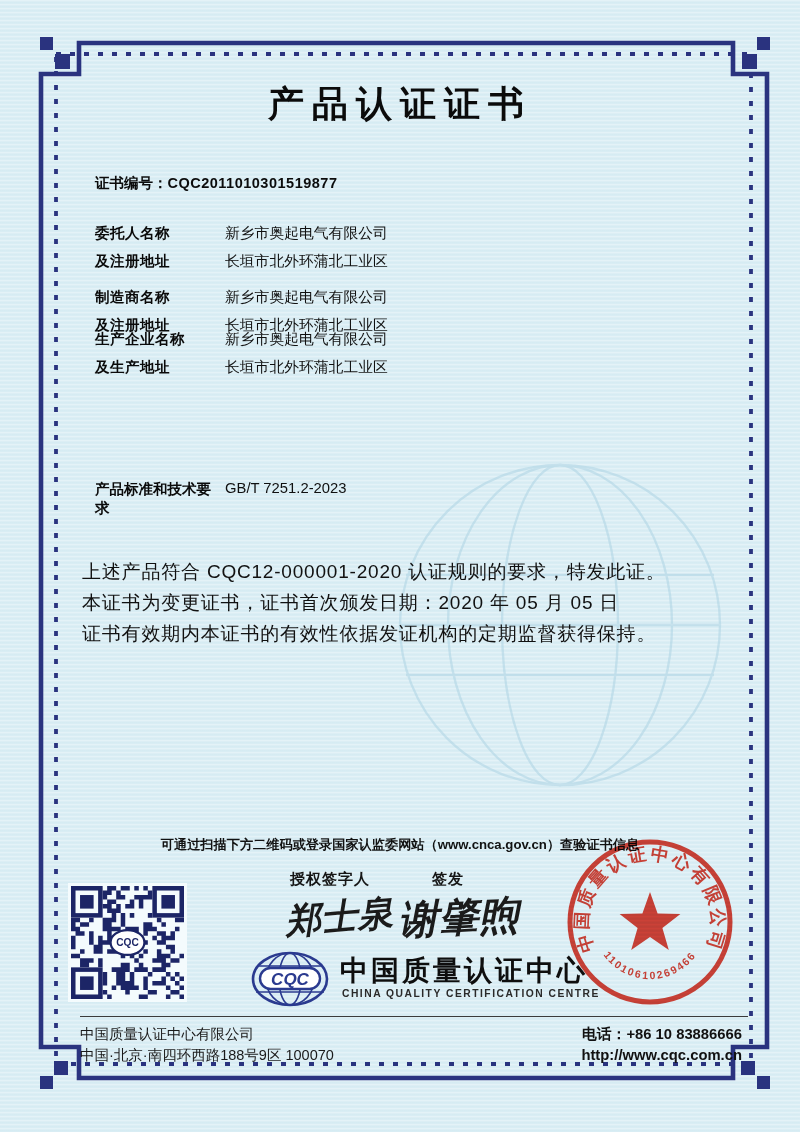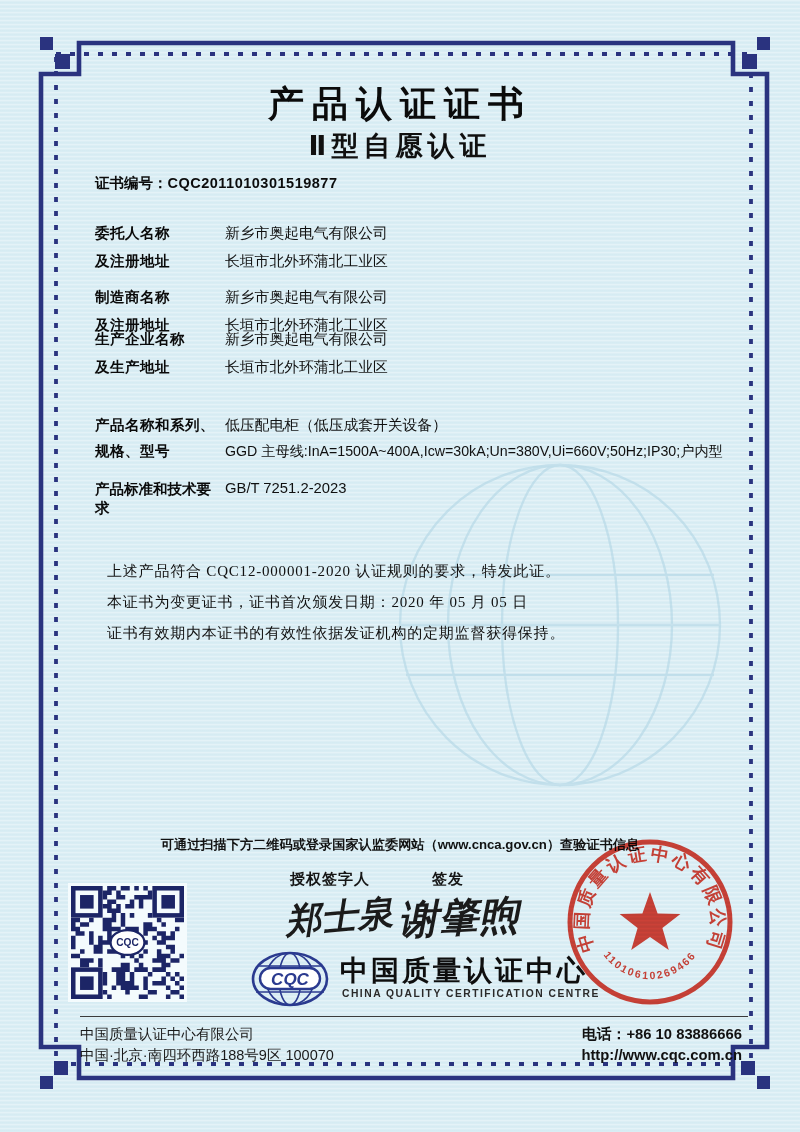--- a/index.html
+++ b/index.html
@@ -32,23 +32,23 @@
   .certno{left:95px;top:174px;z-index:4;font-size:14.5px;color:#0c0c0c;}
   .certno .lbl{font-family:"DejaVu Serif","Liberation Serif",serif;font-weight:bold;}
   .certno .val{font-weight:bold;letter-spacing:.5px;}
   .dates{left:490px;top:169px;z-index:4;font-size:14.5px;line-height:22px;color:#0c0c0c;
          font-family:"DejaVu Serif","Liberation Serif",serif;font-weight:bold;}
   .fgroup{position:absolute;left:95px;z-index:4;}
   .frow{display:flex;height:28px;align-items:flex-start;}
   .frow .lbl{width:130px;flex:0 0 130px;font-weight:bold;font-size:14.5px;color:#0a0a0a;letter-spacing:.5px;}
   .frow .val{font-size:14.8px;color:#101010;white-space:nowrap;}
   .frow .val.long{font-size:14.2px;}
-  .notes{position:absolute;left:107px;top:556px;z-index:4;
-         font-family:Liberation Serif, serif;
-         font-size:15px;color:#111;line-height:31px;letter-spacing:.8px;}
+  .notes{position:absolute;left:82px;top:556px;z-index:4;
+         font-family:Liberation Sans, sans-serif;
+         font-size:19px;color:#111;line-height:31px;letter-spacing:.8px;}
   .verify{position:absolute;left:0;right:0;top:836px;text-align:center;z-index:4;
           font-size:13.2px;font-weight:bold;color:#121212;}
   .sig-label{position:absolute;z-index:4;font-size:15px;font-weight:bold;color:#151515;letter-spacing:1px;}
   .sig-name{position:absolute;z-index:4;color:#1b1b1b;
             font-family:"DejaVu Serif","Liberation Serif",serif;
             font-style:italic;font-weight:bold;}
   .org-name{position:absolute;left:340px;top:952px;z-index:4;
             font-size:28px;font-weight:bold;color:#0e0e0e;letter-spacing:3px;}
   .org-sub{position:absolute;left:342px;top:988px;z-index:4;
            font-size:10.3px;font-weight:bold;color:#2a2a2a;letter-spacing:1.5px;}
@@ -86,21 +86,20 @@
       <circle cx="210" cy="195" r="160"></circle>
       <ellipse cx="210" cy="195" rx="112" ry="160"></ellipse>
       <ellipse cx="210" cy="195" rx="58" ry="160"></ellipse>
       <line x1="56" y1="145" x2="364" y2="145"></line>
       <line x1="50" y1="195" x2="370" y2="195"></line>
       <line x1="56" y1="245" x2="364" y2="245"></line>
     </g>
   </svg>
 
   <div class="abs title">产品认证证书</div>
-  <div class="abs subtitle">Ⅱ型自愿认证</div>
 
   <div class="abs certno">
     <span class="lbl">证书编号：</span><span class="val">CQC2011010301519877</span>
   </div>
 
   <div class="fgroup" style="top:224px">
     <div class="frow">
         <span class="lbl">委托人名称</span>
         <span class="val">新乡市奥起电气有限公司</span>
       </div>
@@ -120,30 +119,20 @@
       </div>
   </div>
   <div class="fgroup" style="top:330px">
     <div class="frow">
         <span class="lbl">生产企业名称</span>
         <span class="val">新乡市奥起电气有限公司</span>
       </div>
     <div class="frow">
         <span class="lbl">及生产地址</span>
         <span class="val">长垣市北外环蒲北工业区</span>
-      </div>
-  </div>
-  <div class="fgroup" style="top:416px">
-    <div class="frow" style="height:26px">
-        <span class="lbl">产品名称和系列、</span>
-        <span class="val">低压配电柜（低压成套开关设备）</span>
-      </div>
-    <div class="frow" style="height:26px">
-        <span class="lbl">规格、型号</span>
-        <span class="val long">GGD 主母线:InA=1500A~400A,Icw=30kA;Un=380V,Ui=660V;50Hz;IP30;户内型</span>
       </div>
   </div>
   <div class="fgroup" style="top:480px">
     <div class="frow">
         <span class="lbl" style="letter-spacing:0">产品标准和技术要求</span>
         <span class="val">GB/T 7251.2-2023</span>
       </div>
   </div>
 
   <div class="notes">

